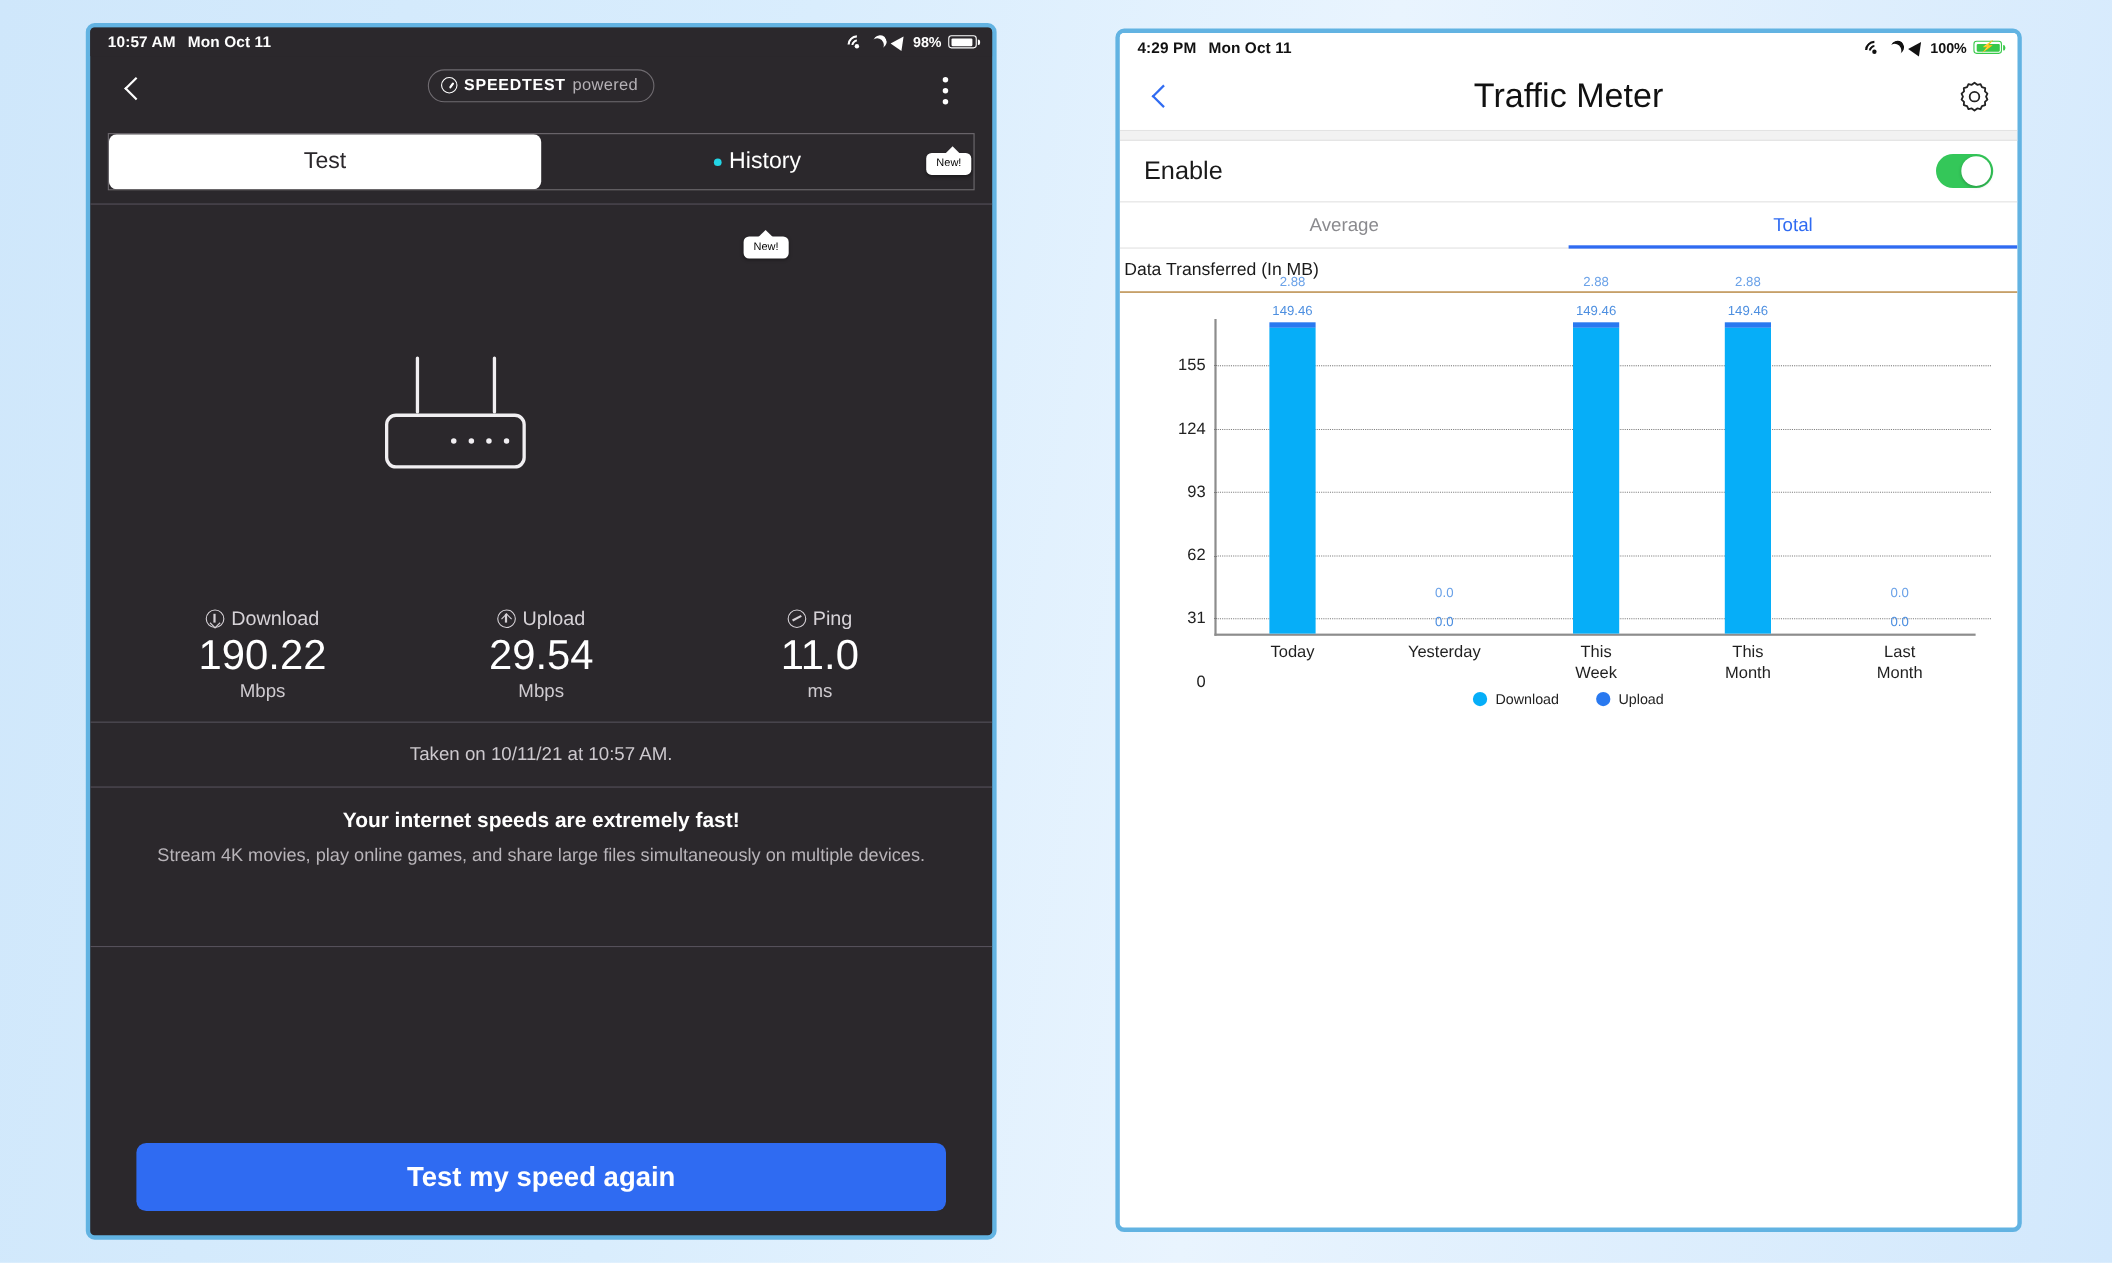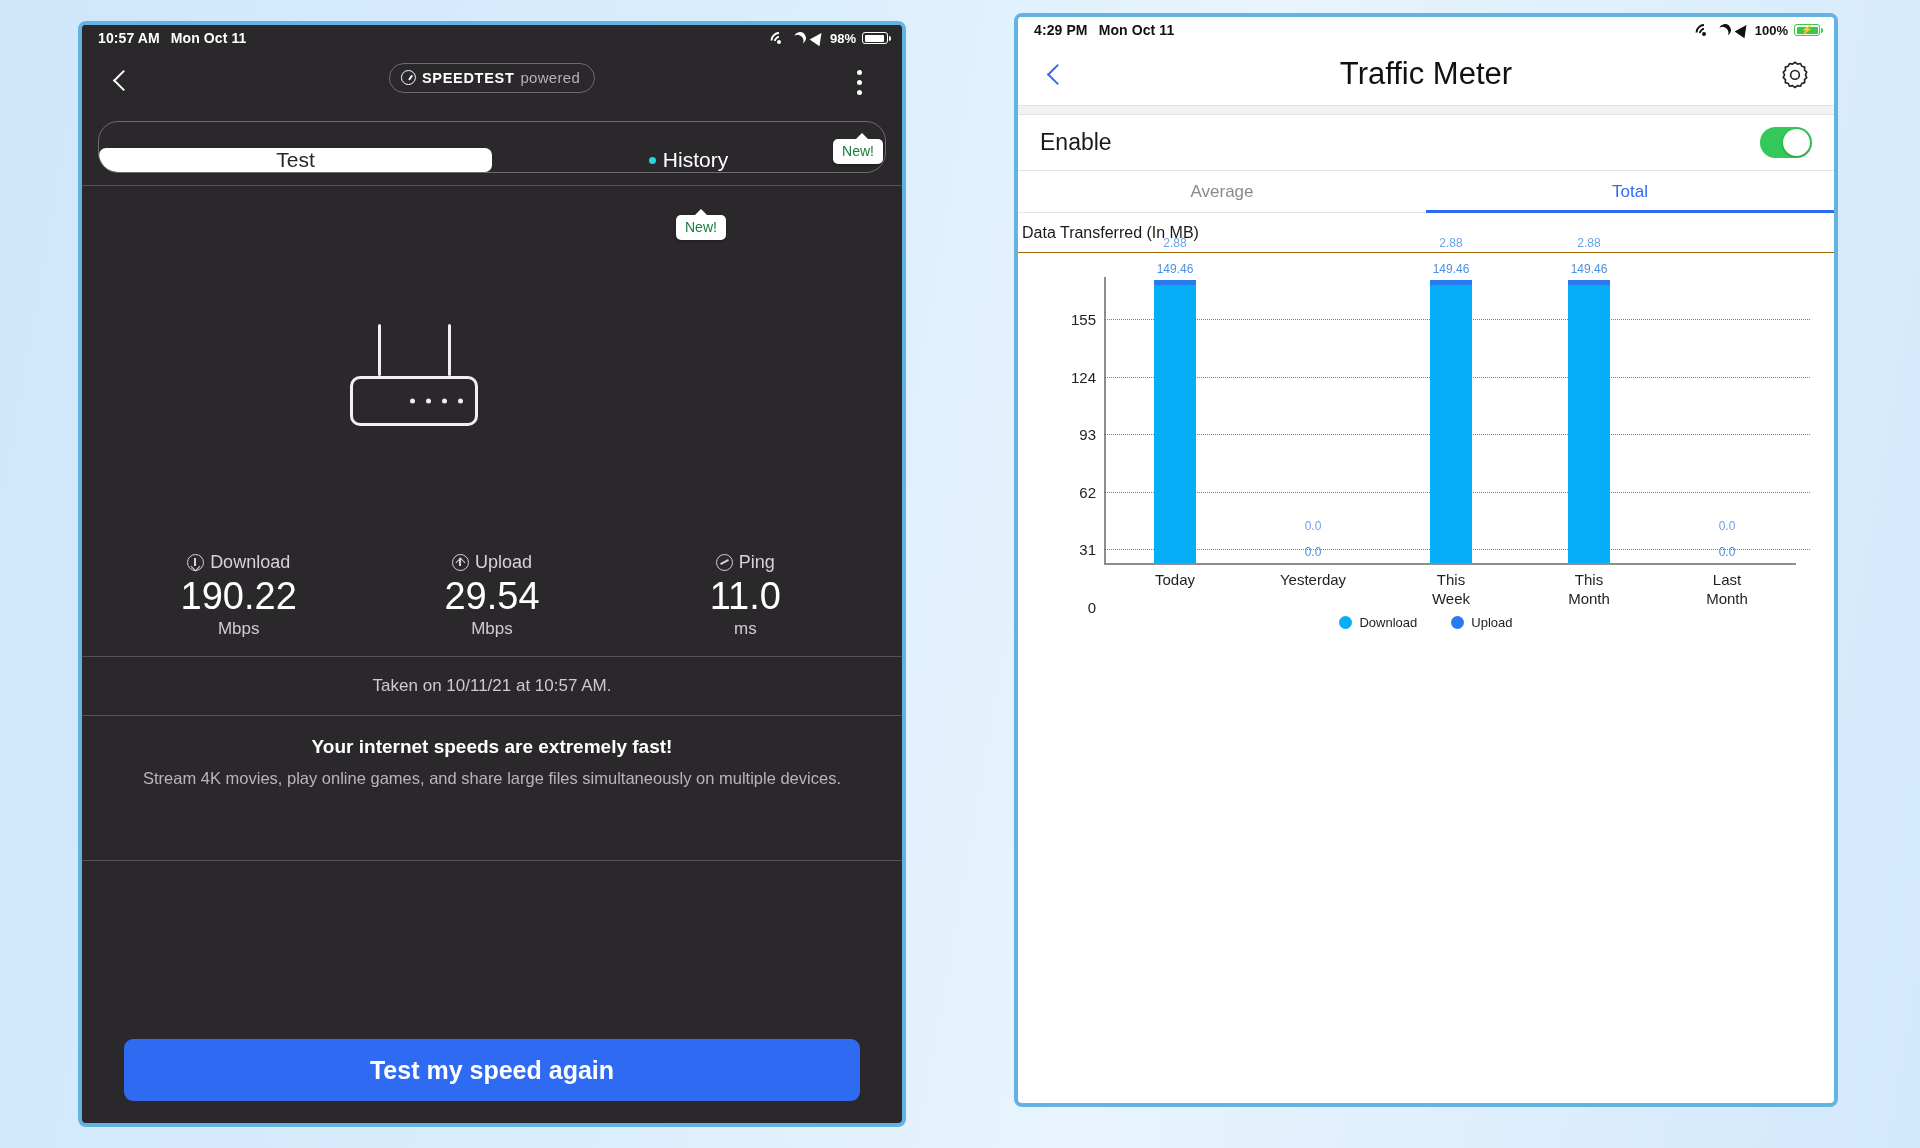--- a/index.html
+++ b/index.html
@@ -70,32 +70,32 @@
   .st-logo .gauge { width: 15px; height: 15px; border-radius: 50%; border: 1.7px solid #fff;
                     position: relative; flex: none; }
   .st-logo .gauge::after { content:""; position:absolute; left: 6px; top: 3px; width: 1.6px; height: 6px;
                            background:#fff; transform: rotate(35deg); transform-origin: bottom; border-radius:1px;}
   .st-logo .brand { color: #fff; font-weight: 700; font-size: 14.5px; letter-spacing: .7px; }
   .st-logo .pw { color: #b5b1b6; font-size: 15px; letter-spacing: .3px; }
   .st-dots { position: absolute; right: 28px; top: 14px; width: 30px; height: 34px;
              display: flex; flex-direction: column; align-items: center; justify-content: center; gap: 5px; }
   .st-dots b { display: block; width: 5px; height: 5px; border-radius: 50%; background: #fff; }
 
-  .tip { position: absolute; background: #fff; color: #15803d; font-size: 14px;
+  .tip { position: absolute; background: #fff; color: #000000; font-size: 10px;
          border-radius: 5px; padding: 4px 9px 5px; white-space: nowrap; font-weight: 400;
          box-shadow: 0 1px 3px rgba(0,0,0,.35); }
   .tip::before { content:""; position: absolute; top: -6px; left: 50%; transform: translateX(-50%);
                  border-left: 7px solid transparent; border-right: 7px solid transparent;
                  border-bottom: 7px solid #fff; }
   #tip-menu { right: 19px; top: 88px; }
   #tip-menu::before { left: 58%; }
   #tip-history { left: 594px; top: 190px; }
 
   .st-tabs { margin: 8px 16px 0; height: 52px; display: flex;
-             border: 1px solid #6f6b70; border-radius: 20px; overflow: hidden; align-items: flex-end; }
+             border: 1px solid #6f6b70; border-radius: 0; overflow: hidden; }
   .st-tab { flex: 1; display: flex; align-items: center; justify-content: center;
             font-size: 21px; color: #fff; position: relative; }
   .st-tab.active { background: #fff; color: #2b282c; border-radius: 7px; }
   .st-tab .badge { width: 7px; height: 7px; border-radius: 50%; background: #23d5e5;
                    margin-right: 7px; display: inline-block; }
 
   .sep { height: 1px; background: #55505a; }
   .st-icons { height: 366px; position: relative; }
   .router-wrap { position: absolute; left: 268px; top: 190px; }
   .router { width: 128px; height: 50px; border: 3px solid #f1eff2; border-radius: 10px;
@@ -133,21 +133,21 @@
   .advice { padding: 20px 0 0; text-align: center; height: 144px; }
   .advice .a1 { color: #fff; font-size: 19px; font-weight: 700; }
   .advice .a2 { color: #b8b4b9; font-size: 16.5px; margin-top: 11px; }
   .st-spacer { height: 150px; }
   .cta-wrap { position: absolute; left: 0; right: 0; bottom: 22px; padding: 0 42px; }
   .cta { height: 62px; background: #2f6bf2; border-radius: 9px; color: #fff;
          font-size: 25px; font-weight: 700; display: flex; align-items: center; justify-content: center; }
 
   
   #right-device {
-    left: 1014px; top: 13px;
+    left: 1014px; top: 26px;
     width: 824px; height: 1094px;
     background: #ffffff; border-radius: 8px;
   }
   .status-bar.light { color: #111; background: #fff; }
   .tm-header { height: 62px; position: relative; display: flex; align-items: center;
                justify-content: center; background: #fff; }
   .tm-back { position: absolute; left: 22px; top: 14px; width: 34px; height: 34px;
              display: flex; align-items: center; justify-content: center; }
   .chev-left-blue { width: 15px; height: 15px; border-left: 2.6px solid #2f6bf2;
                     border-bottom: 2.6px solid #2f6bf2; transform: rotate(45deg); }

